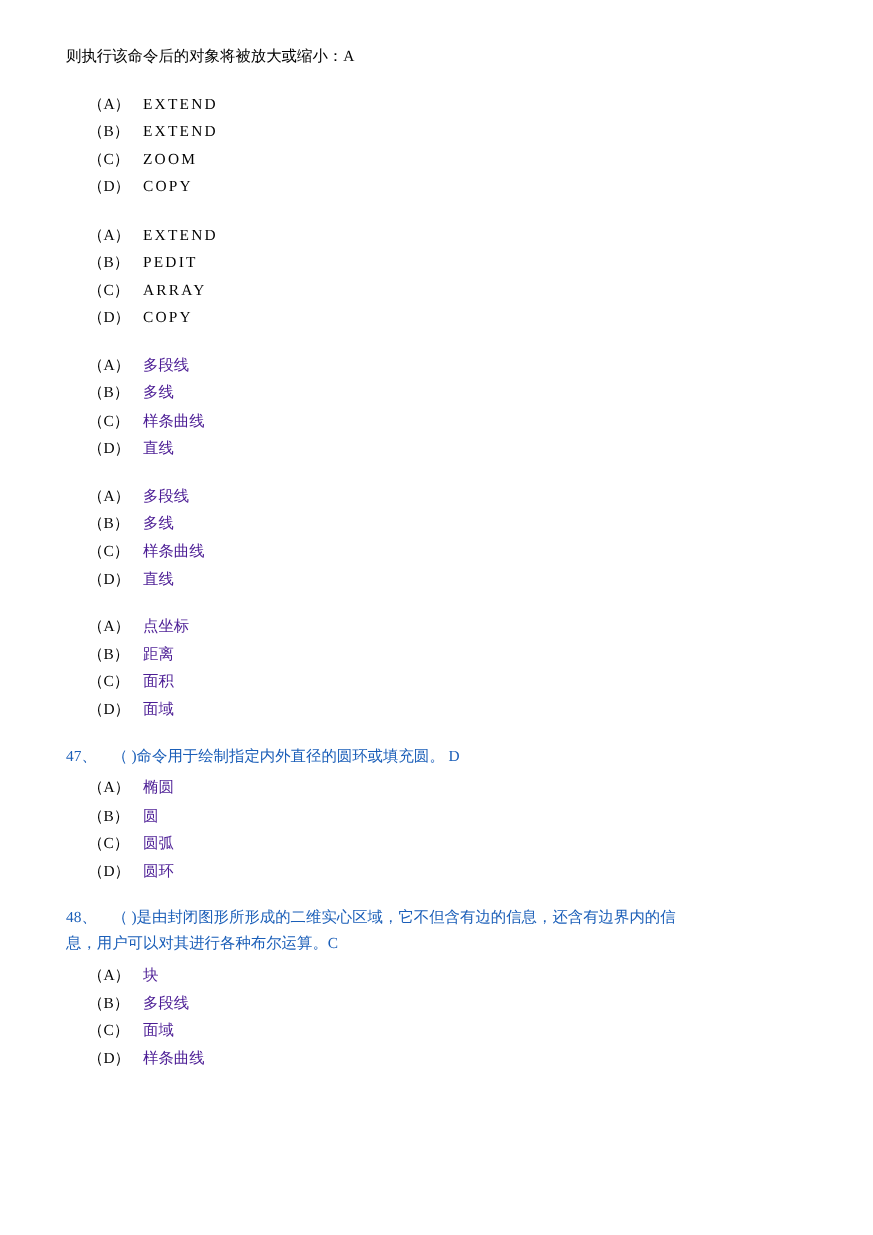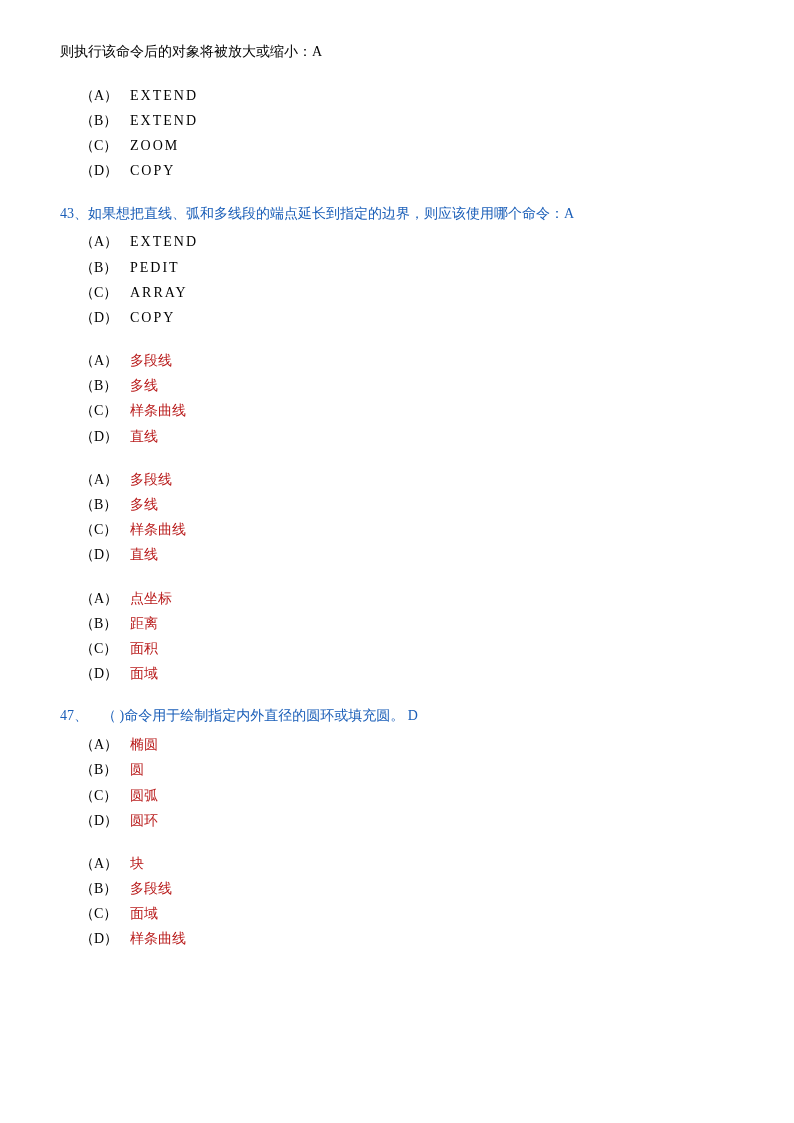--- a/index.html
+++ b/index.html
@@ -34,21 +34,21 @@
     }
     .option-label {
       min-width: 50px;
       color: #000;
     }
     .option-text {
       color: #000;
       letter-spacing: 2px;
     }
     .option-text-cn {
-      color: #b91c1c;
+      color: #4c1d95;
     }
     .intro-text {
       color: #000;
       margin-bottom: 19px;
       line-height: 1.7;
     }
   </style>
 </head>
 <body>
 
@@ -70,21 +70,20 @@
       </div>
       <div class="option-row">
         <span class="option-label">（D）</span>
         <span class="option-text">COPY</span>
       </div>
     </div>
 </div>
 
 <div id="questions-container">
     <div class="question-block">
-      <div class="question-title">43、如果想把直线、弧和多线段的端点延长到指定的边界，则应该使用哪个命令：A</div>
       <div class="options">
         <div class="option-row">
           <span class="option-label">（A）</span>
           <span class="option-text">EXTEND</span>
         </div>
         <div class="option-row">
           <span class="option-label">（B）</span>
           <span class="option-text">PEDIT</span>
         </div>
         <div class="option-row">
@@ -172,20 +171,21 @@
           <span class="option-label">（C）</span>
           <span class="option-text-cn">圆弧</span>
         </div>
         <div class="option-row">
           <span class="option-label">（D）</span>
           <span class="option-text-cn">圆环</span>
         </div>
       </div>
     </div>
     <div class="question-block">
+      <div class="question-title" style="color: rgb(26, 94, 184);">48、　（ )是由封闭图形所形成的二维实心区域，它不但含有边的信息，还含有边界内的信<br>息，用户可以对其进行各种布尔运算。C</div>
       <div class="options">
         <div class="option-row">
           <span class="option-label">（A）</span>
           <span class="option-text-cn">块</span>
         </div>
         <div class="option-row">
           <span class="option-label">（B）</span>
           <span class="option-text-cn">多段线</span>
         </div>
         <div class="option-row">

